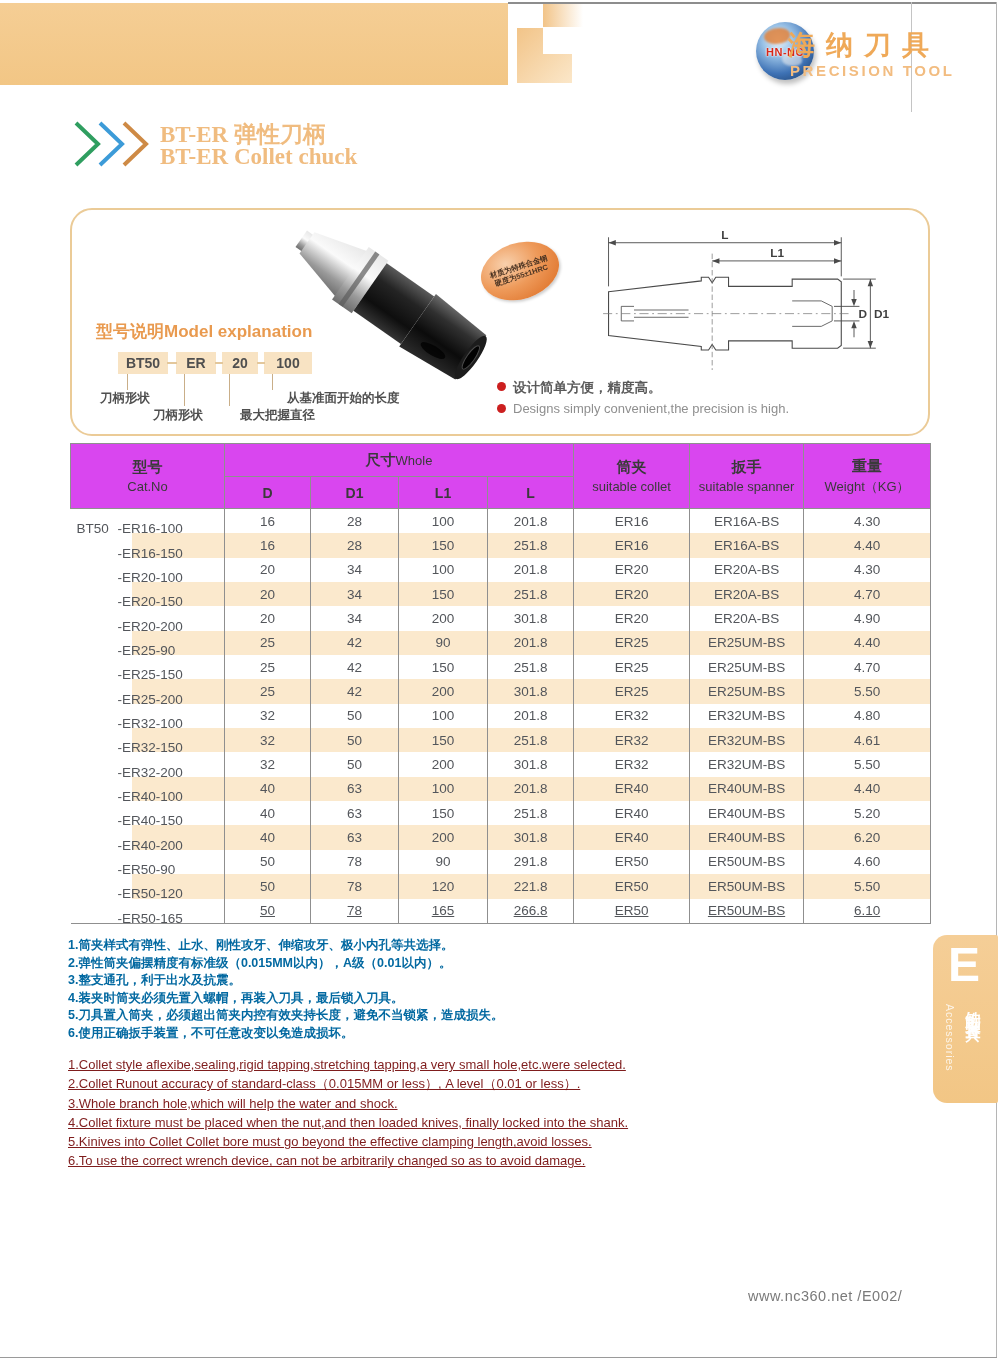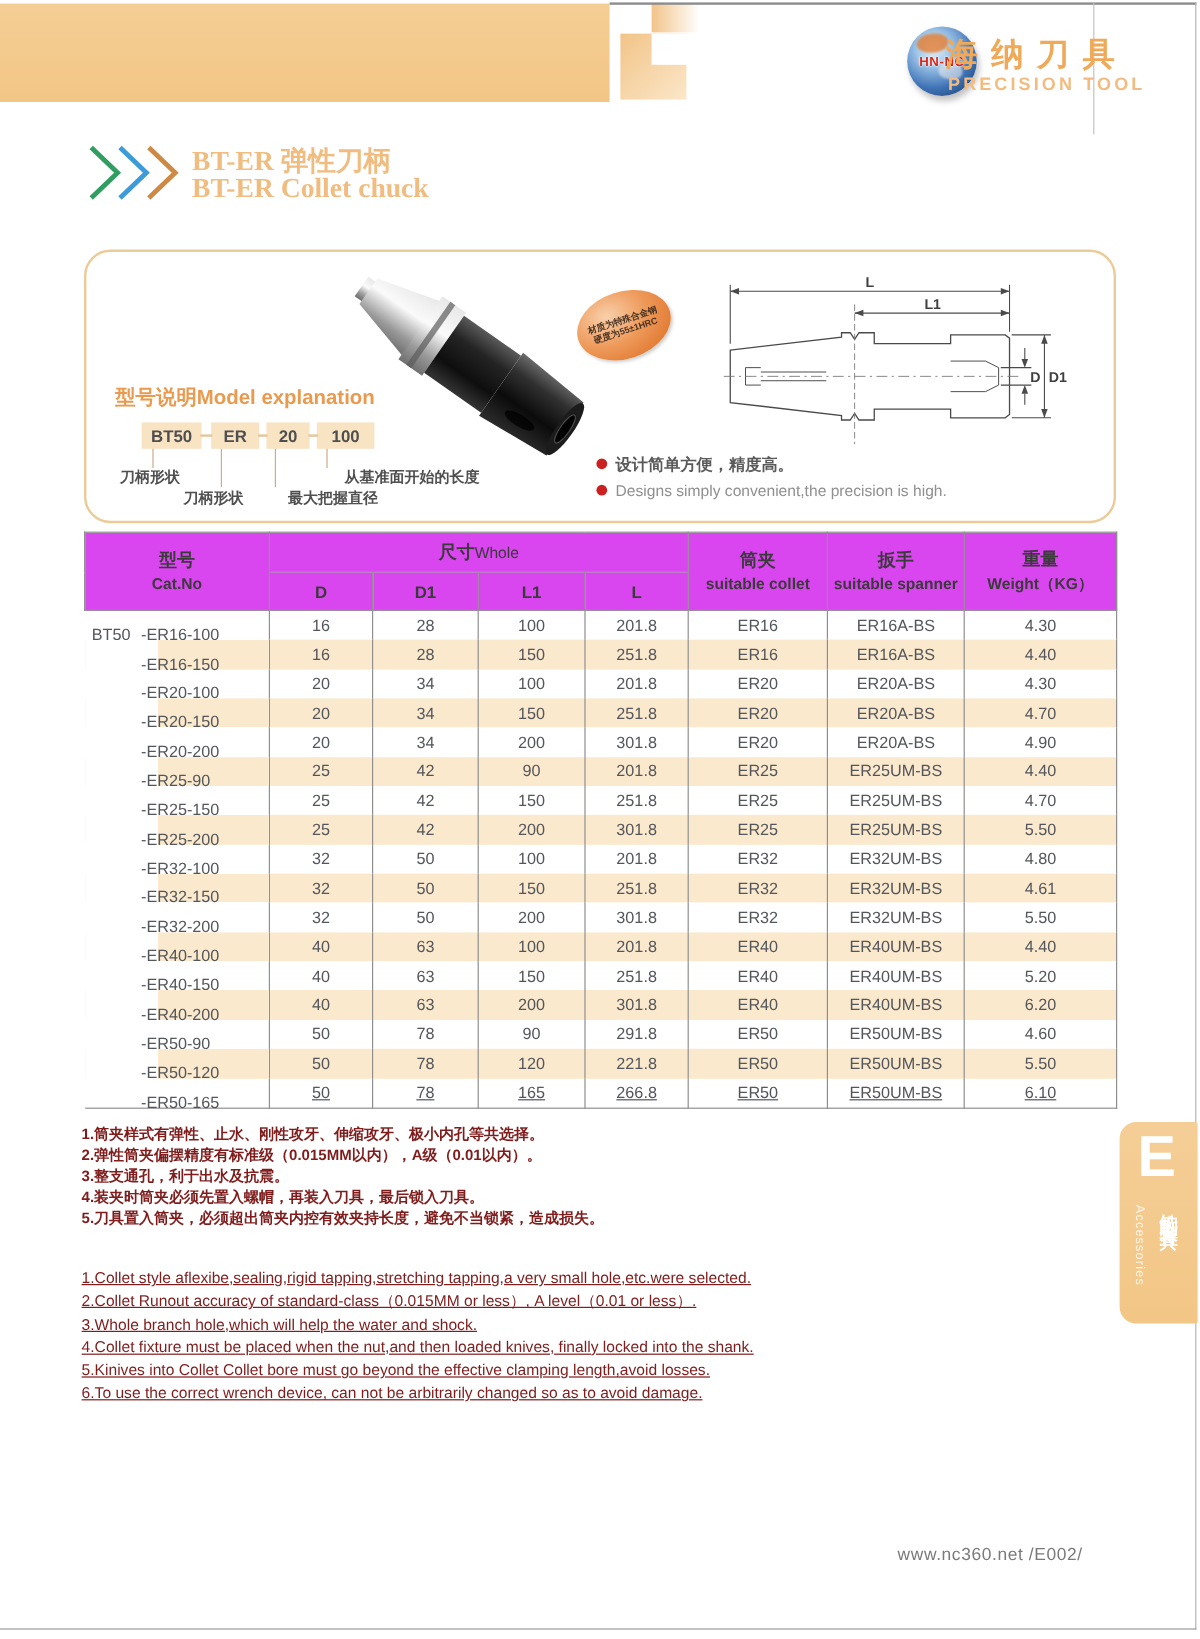--- a/index.html
+++ b/index.html
@@ -53,35 +53,35 @@
   .bullet-row{display:flex;align-items:flex-start;}
   .bullet-dot{width:9px;height:9px;border-radius:50%;background:#CC1F1F;margin-right:7px;margin-top:3px;flex:none;}
   .bullet-cn{left:497px;top:379px;font-size:13.5px;font-weight:bold;color:#5a5a5a;}
   .bullet-en{left:497px;top:401px;font-size:13px;color:#8f8f8f;}
 
   
   table.spec{left:70px;top:443px;width:860px;border-collapse:collapse;table-layout:fixed;
              font-family:"Liberation Sans","DejaVu Sans",sans-serif;}
   table.spec th{border:1px solid #8f8f8f;background:#d946ef;color:#3a3a3a;font-weight:bold;padding:0;}
   table.spec .th-cn{font-size:15px;font-weight:bold;}
-  table.spec .th-en{font-size:13px;font-weight:bold;margin-top:2px;}
+  table.spec .th-en{font-size:13px;font-weight:normal;margin-top:2px;}
   table.spec .size-en{font-size:13px;font-weight:normal;}
   table.spec thead tr.r1 th{height:32px;}
   table.spec thead tr.r2 th{height:31px;font-size:14px;}
   table.spec td{border-right:1px solid #8f8f8f;font-size:13.5px;color:#53565B;text-align:center;
                 height:24.35px;padding:0;white-space:nowrap;}
   table.spec td.cat-cell{border-left:none;text-align:left;position:relative;}
   table.spec td .series{position:absolute;left:6px;}
   table.spec td .suffix{position:absolute;left:47px;}
   table.spec tbody tr.stripe td{background:#FBE9CD;}
   table.spec tbody tr.stripe td.cat-cell{background:linear-gradient(to right,#fff 61px,#FBE9CD 61px);}
   table.spec tbody tr:last-child td{border-bottom:1px solid #8f8f8f;text-decoration:underline;}
 
   
-  .notes-cn{left:68px;top:937px;font-size:12.5px;font-weight:bold;color:#7f1d1d;line-height:17.6px;}
+  .notes-cn{left:68px;top:937px;font-size:12.5px;font-weight:bold;color:#0369a1;line-height:17.6px;}
   .notes-en{left:68px;top:1055px;font-size:13px;color:#7f1d1d;line-height:19.3px;text-decoration:underline;}
 
   
   .side-tab{left:933px;top:935px;width:65px;height:168px;border-radius:14px 2px 2px 14px;
             background:linear-gradient(180deg,#F5CE97,#F2C685);}
   .tab-letter{position:absolute;left:15px;top:2px;font-size:48px;font-weight:bold;color:#fff;}
   .tab-cn{position:absolute;left:30px;top:64px;writing-mode:vertical-rl;text-orientation:upright;
           font-size:15px;font-weight:bold;color:#fff;letter-spacing:4px;}
   .tab-en{position:absolute;left:-23px;top:103px;width:80px;transform:rotate(90deg);
           font-size:10.5px;color:rgba(255,255,255,.8);letter-spacing:1px;}
@@ -487,20 +487,21 @@
         </tr>
       </tbody>
   </table>
 
   <div class="abs notes-cn">
       <div>1.筒夹样式有弹性、止水、刚性攻牙、伸缩攻牙、极小内孔等共选择。</div>
       <div>2.弹性筒夹偏摆精度有标准级（0.015MM以内），A级（0.01以内）。</div>
       <div>3.整支通孔，利于出水及抗震。</div>
       <div>4.装夹时筒夹必须先置入螺帽，再装入刀具，最后锁入刀具。</div>
       <div>5.刀具置入筒夹，必须超出筒夹内控有效夹持长度，避免不当锁紧，造成损失。</div>
+      <div>6.使用正确扳手装置，不可任意改变以免造成损坏。</div>
     </div>
   <div class="abs notes-en">
       <div>1.Collet style aflexibe,sealing,rigid tapping,stretching tapping,a very small hole,etc.were selected.</div>
       <div>2.Collet Runout accuracy of standard-class（0.015MM or less）, A level（0.01 or less）.</div>
       <div>3.Whole branch hole,which will help the water and shock.</div>
       <div>4.Collet fixture must be placed when the nut,and then loaded knives, finally locked into the shank.</div>
       <div>5.Kinives into Collet Collet bore must go beyond the effective clamping length,avoid losses.</div>
       <div>6.To use the correct wrench device, can not be arbitrarily changed so as to avoid damage.</div>
     </div>
 

